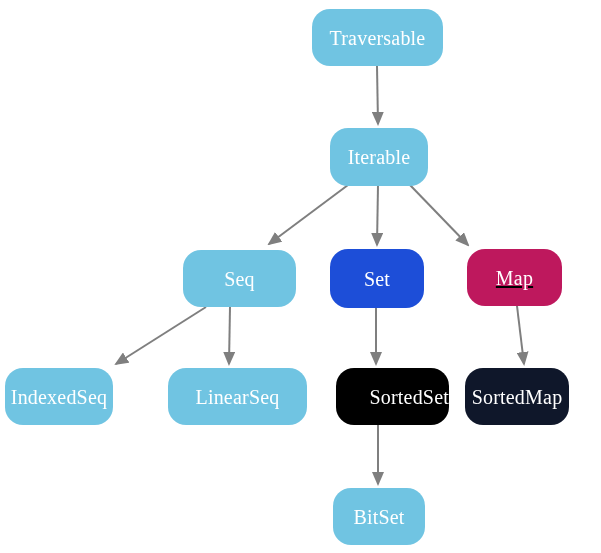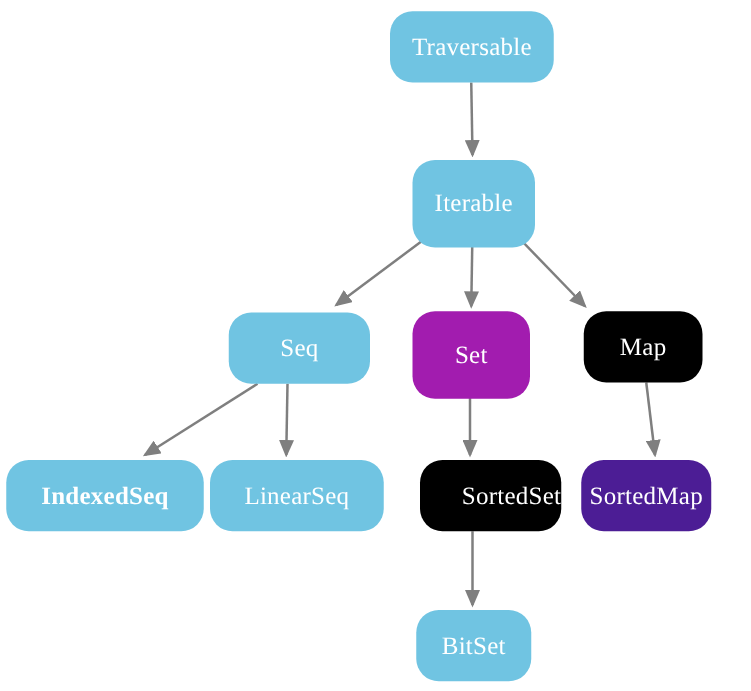--- a/index.html
+++ b/index.html
@@ -60,41 +60,41 @@
         <line x1="230" y1="307" x2="229" y2="364" stroke="#7f7f7f" stroke-width="2" marker-end="url(#arrowhead)"></line>
         <line x1="376" y1="306" x2="376" y2="364" stroke="#7f7f7f" stroke-width="2" marker-end="url(#arrowhead)"></line>
         <line x1="517" y1="306" x2="524" y2="364" stroke="#7f7f7f" stroke-width="2" marker-end="url(#arrowhead)"></line>
         <line x1="378" y1="425" x2="378" y2="484" stroke="#7f7f7f" stroke-width="2" marker-end="url(#arrowhead)"></line>
       </g>
   </svg>
   <div id="nodes-layer">
       <div class="node" style="left: 312px; top: 9px; width: 131px; height: 57px; background: rgb(112, 196, 226); justify-content: center;">
         <span class="label" style="color: rgb(255, 255, 255);">Traversable</span>
       </div>
-      <div class="node" style="left: 330px; top: 128px; width: 98px; height: 70px; background: rgb(112, 196, 226);">
+      <div class="node" style="left: 330px; top: 128px; width: 98px; height: 58px; background: rgb(112, 196, 226);">
         <span class="label" style="color: rgb(255, 255, 255);">Iterable</span>
       </div>
       <div class="node" style="left: 183px; top: 250px; width: 113px; height: 57px; background: rgb(112, 196, 226);">
         <span class="label" style="color: rgb(255, 255, 255);">Seq</span>
       </div>
-      <div class="node" style="left: 330px; top: 249px; width: 94px; height: 70px; background: #a21caf;">
+      <div class="node" style="left: 330px; top: 249px; width: 94px; height: 59px; background: #1d4ed8;">
         <span class="label" style="color: rgb(255, 255, 255);">Set</span>
       </div>
-      <div class="node" style="left: 467px; top: 249px; width: 95px; height: 57px; background: #000000;">
+      <div class="node" style="left: 467px; top: 249px; width: 95px; height: 57px; background: #be185d; text-decoration: underline;">
         <span class="label" style="color: rgb(255, 255, 255);">Map</span>
       </div>
-      <div class="node" style="left: 5px; top: 368px; width: 158px; height: 57px; background: rgb(112, 196, 226); font-weight: bold;">
+      <div class="node" style="left: 5px; top: 368px; width: 108px; height: 57px; background: rgb(112, 196, 226);">
         <span class="label" style="color: rgb(255, 255, 255);">IndexedSeq</span>
       </div>
       <div class="node" style="left: 168px; top: 368px; width: 139px; height: 57px; background: rgb(112, 196, 226);">
         <span class="label" style="color: rgb(255, 255, 255);">LinearSeq</span>
       </div>
       <div class="node" style="left: 336px; top: 368px; width: 113px; height: 57px; background: #000000; justify-content: flex-end;">
         <span class="label" style="color: rgb(255, 255, 255);">SortedSet</span>
       </div>
-      <div class="node" style="left: 465px; top: 368px; width: 104px; height: 57px; background: #4c1d95;">
+      <div class="node" style="left: 465px; top: 368px; width: 104px; height: 57px; background: #0f172a;">
         <span class="label" style="color: rgb(255, 255, 255);">SortedMap</span>
       </div>
       <div class="node" style="left: 333px; top: 488px; width: 92px; height: 57px; background: rgb(112, 196, 226);">
         <span class="label" style="color: rgb(255, 255, 255);">BitSet</span>
       </div>
     </div>
 </div>
 
 </body></html>

